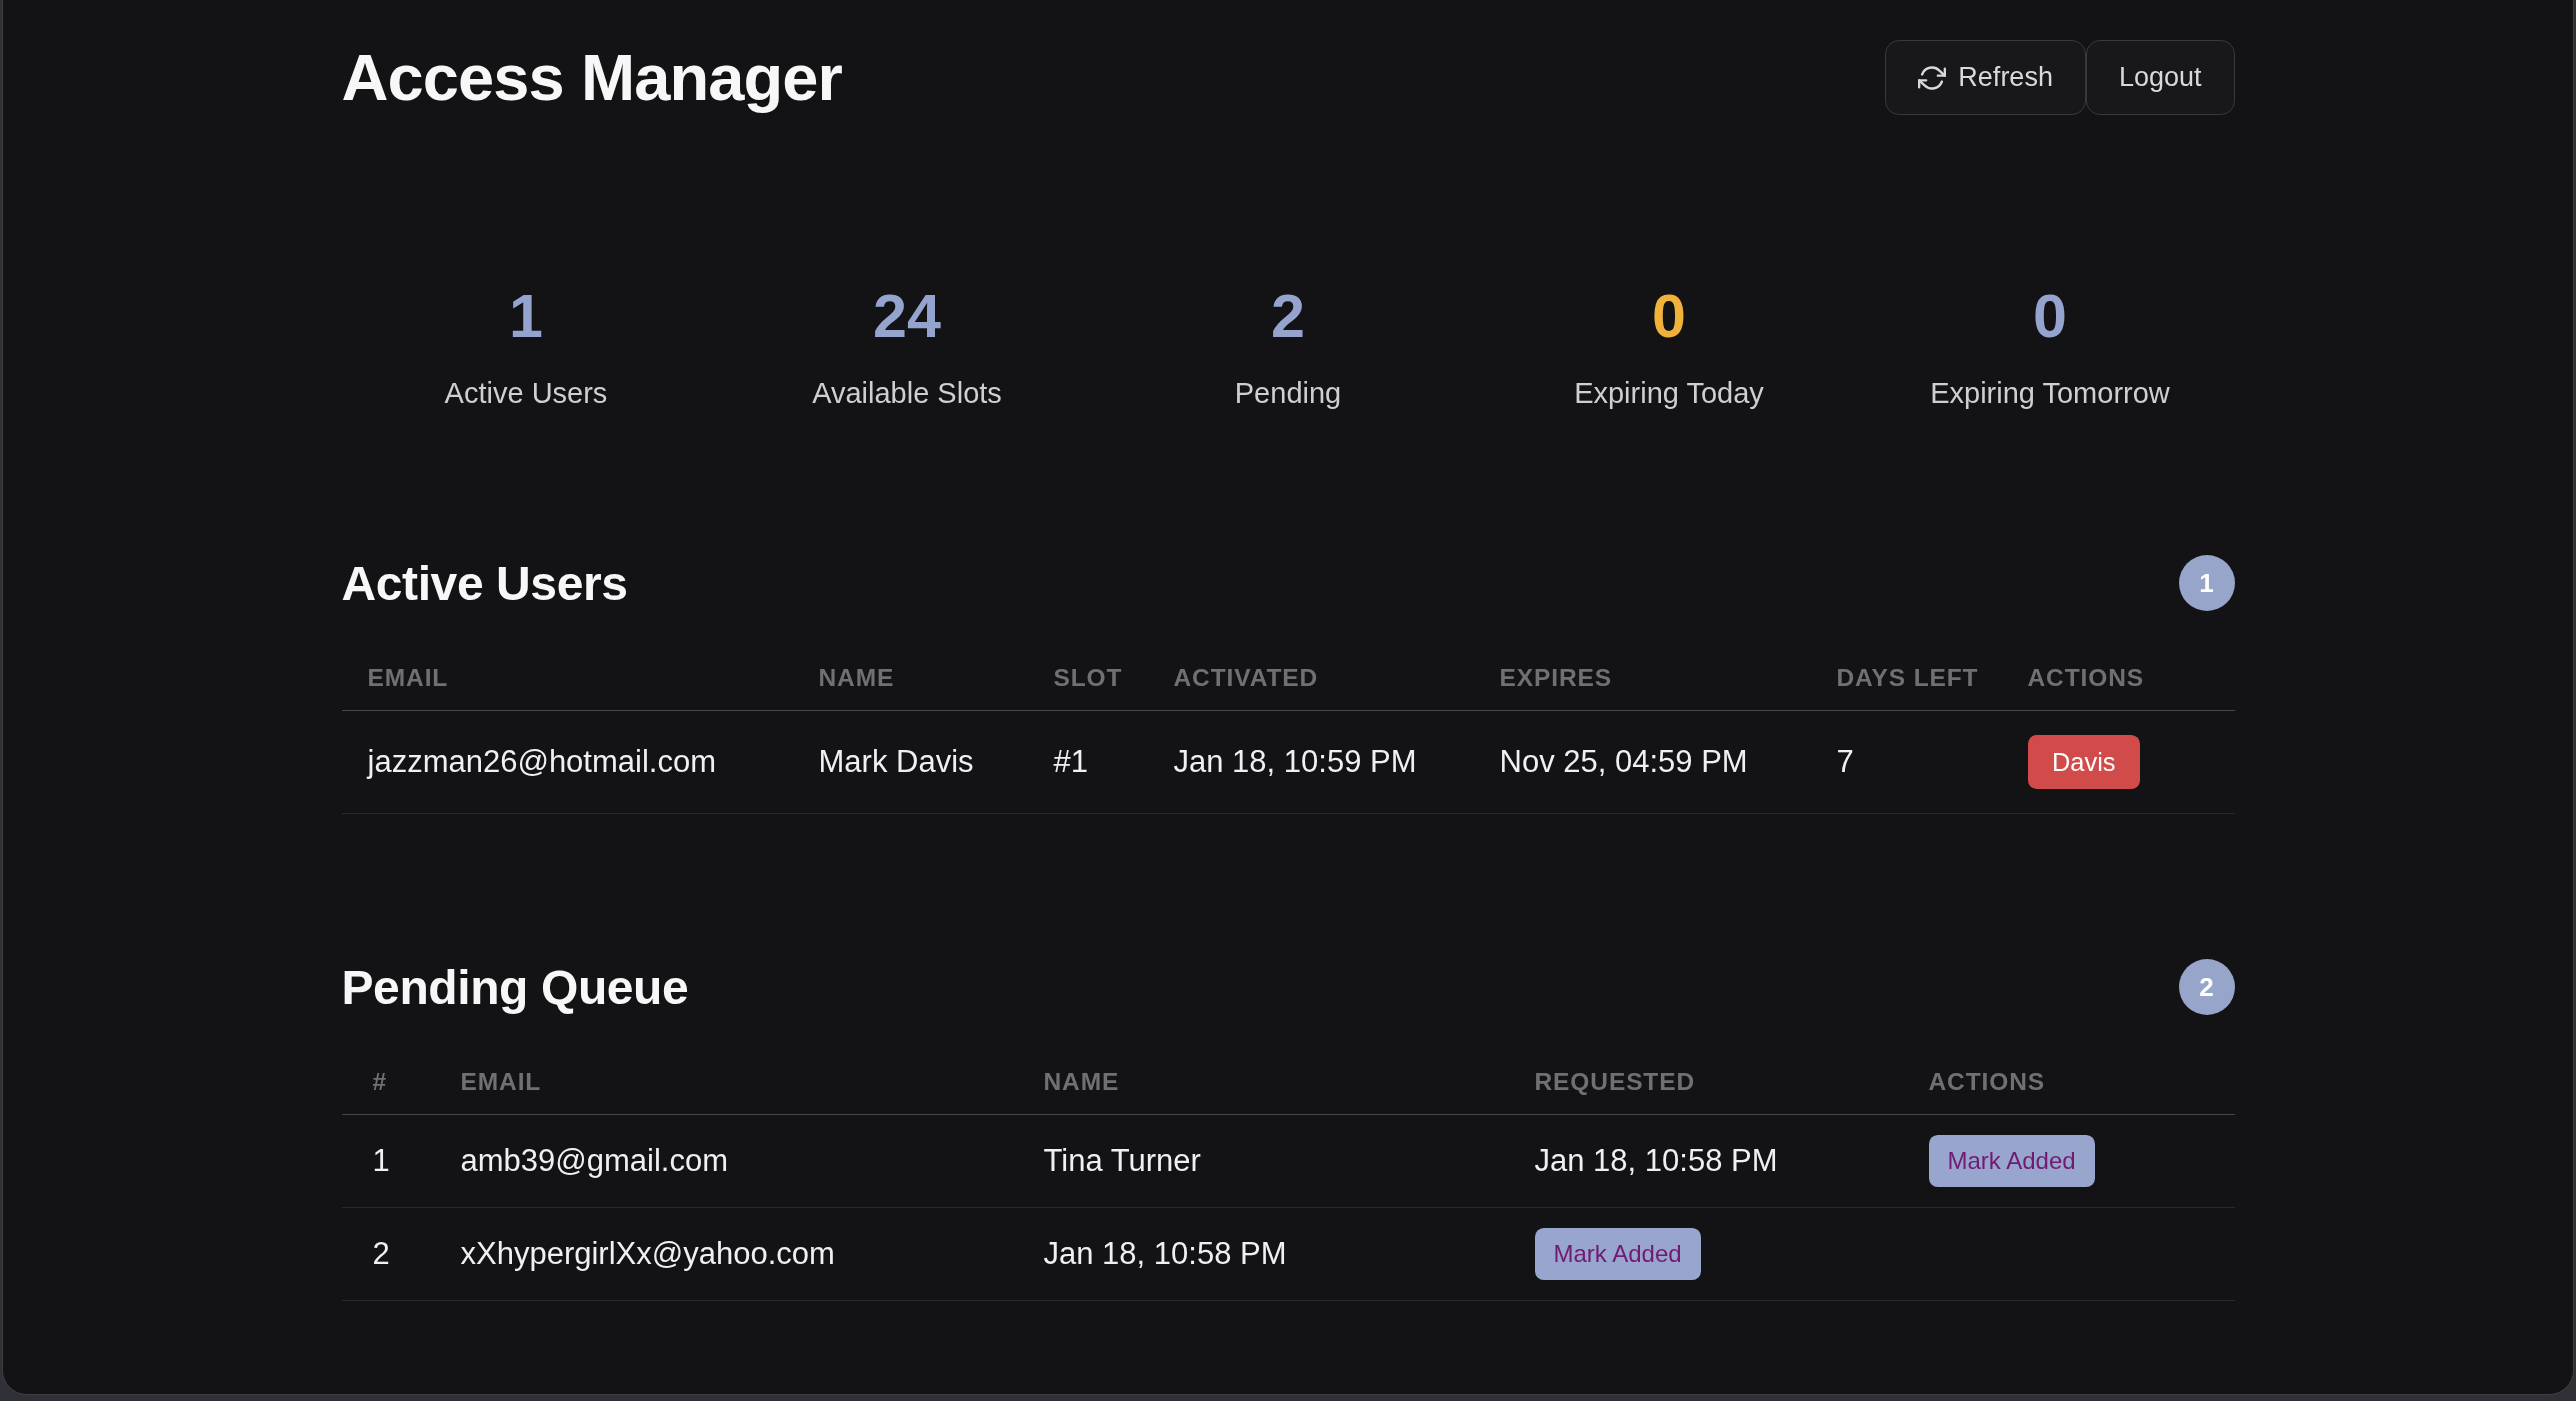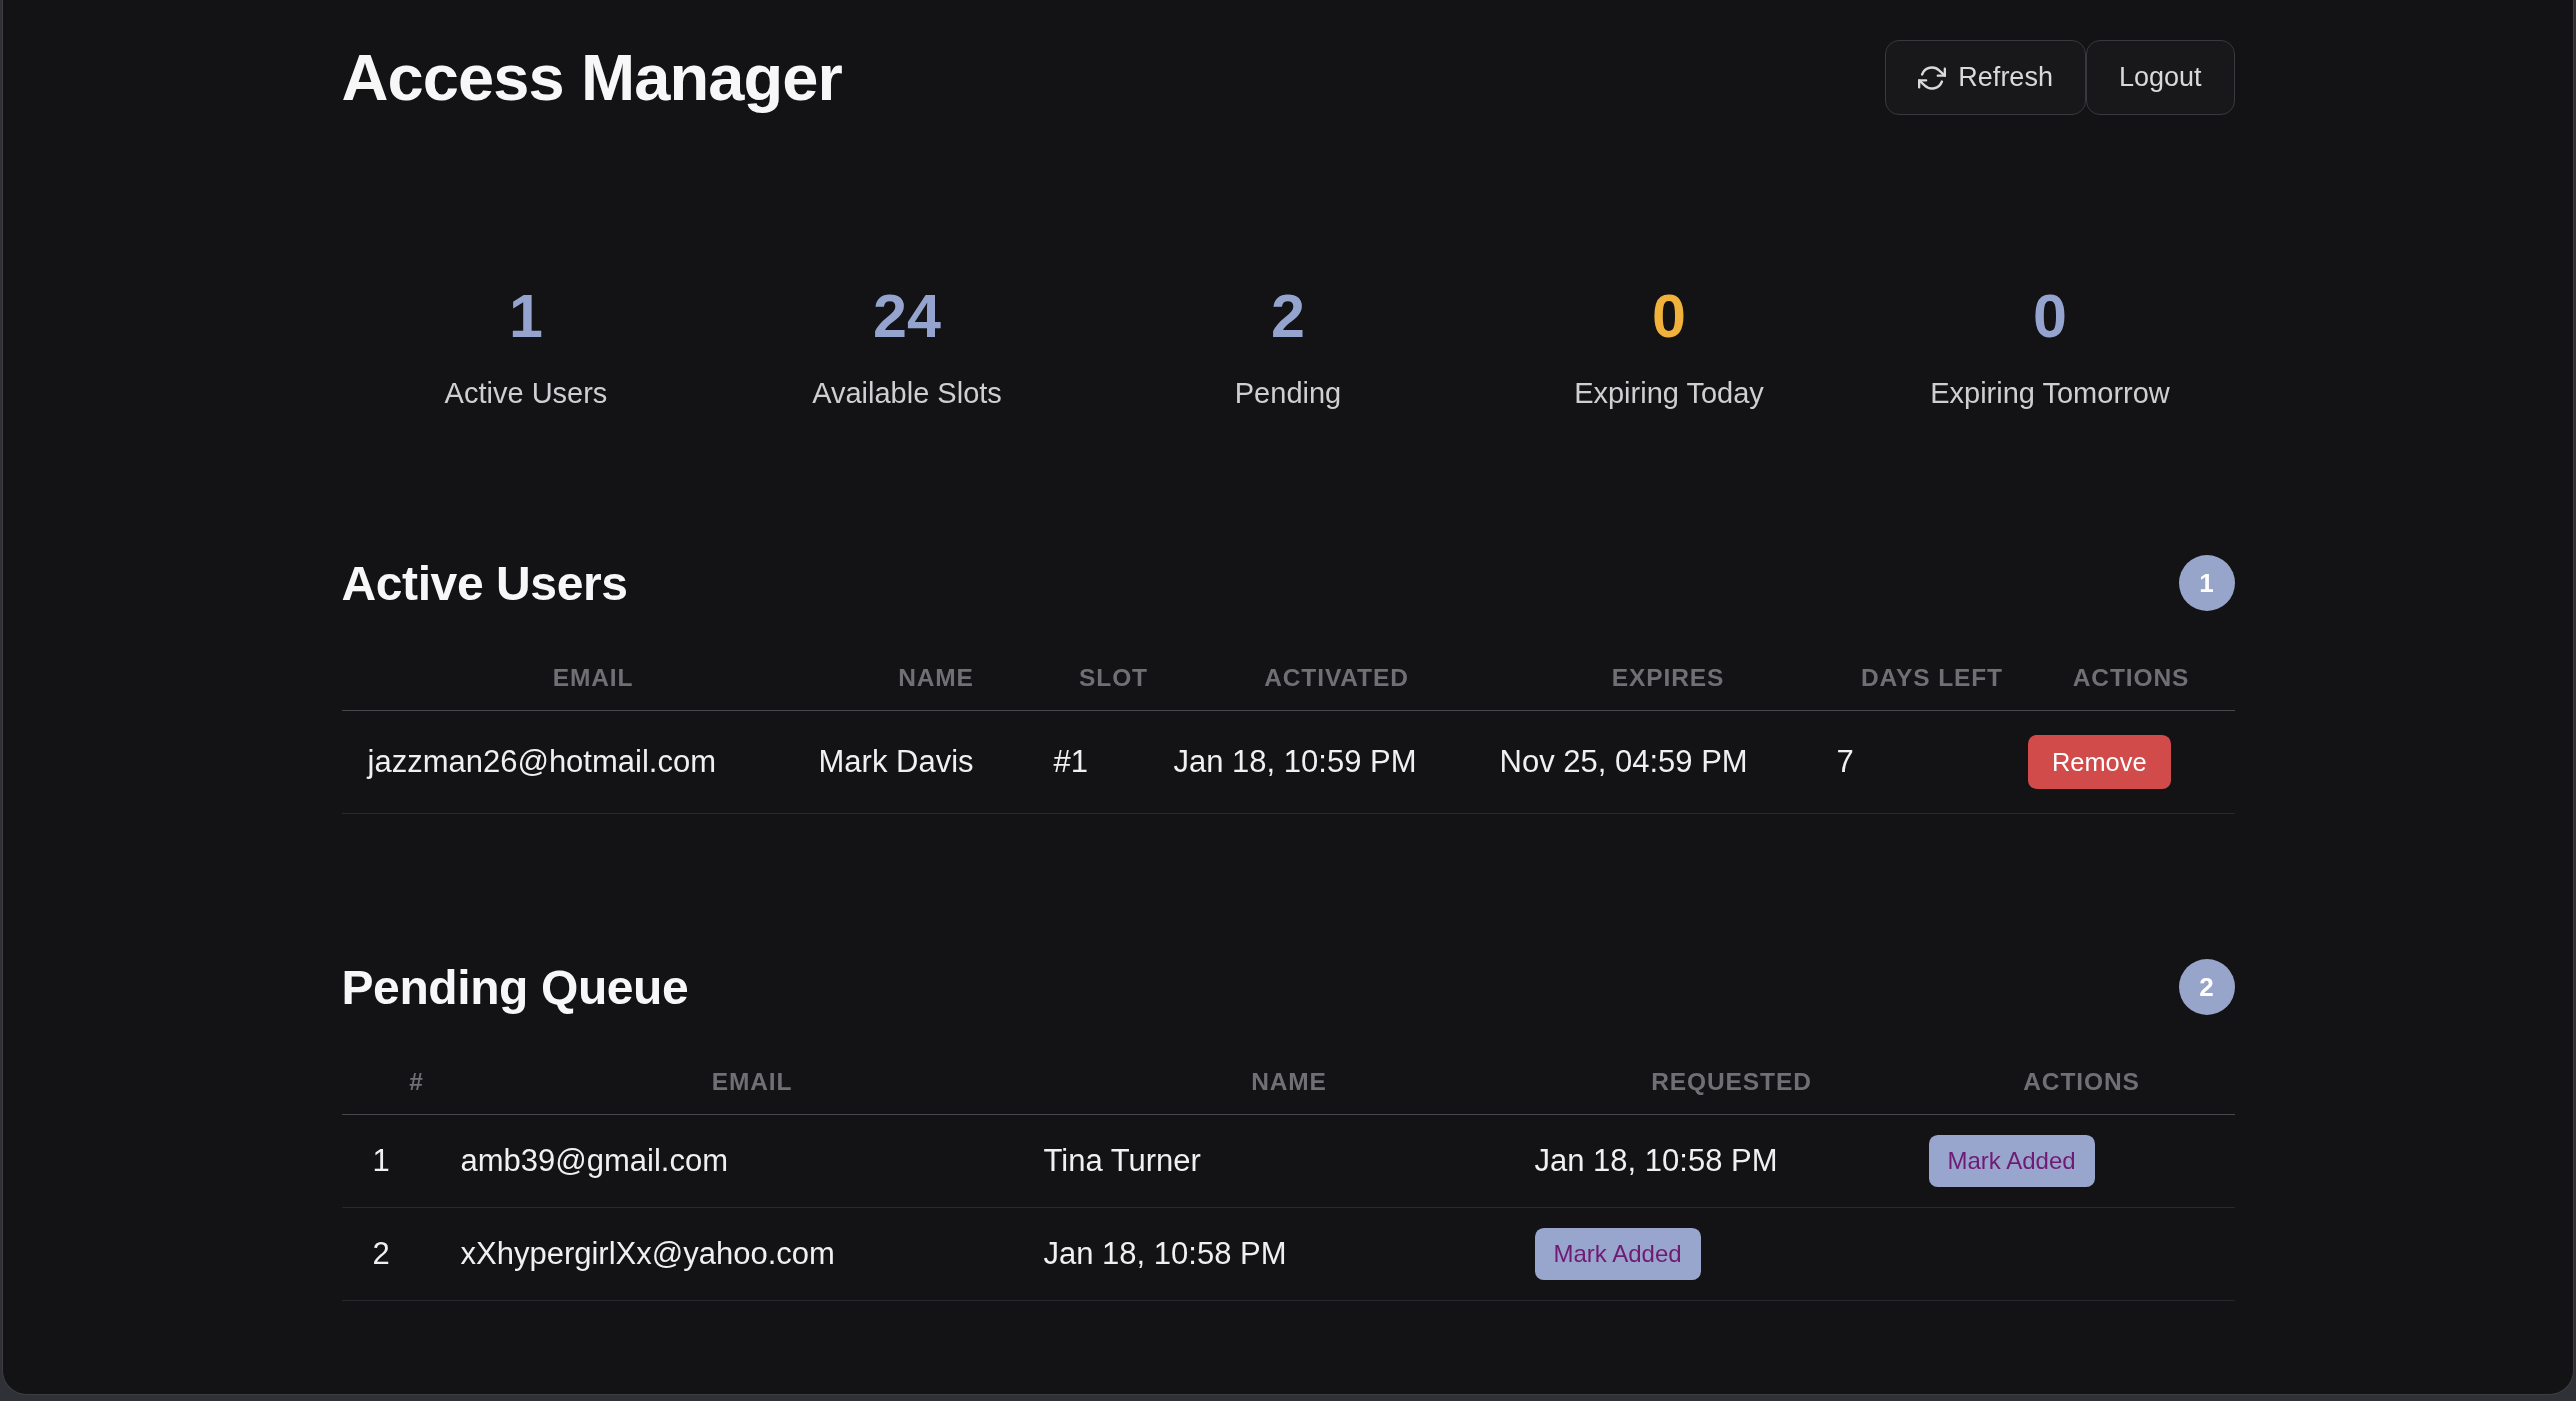--- a/index.html
+++ b/index.html
@@ -94,21 +94,20 @@
     display: flex;
     align-items: center;
     justify-content: center;
   }
   
   .grid-header, .grid-row { display: grid; align-items: center; }
   .grid-header {
     margin-top: 35px;
     height: 65px;
     border-bottom: 1.8px solid #48484c;
-    text-align: center;
   }
   .grid-header .th {
     color: #6f6f74;
     font-size: 24.5px;
     font-weight: 700;
     letter-spacing: 0.9px;
     text-transform: uppercase;
   }
   .grid-row {
     height: 103px;
@@ -213,21 +212,21 @@
           <div class="th">ACTIONS</div>
         </div>
         <div class="grid-row active-grid">
           <div class="td">jazzman26@hotmail.com</div>
           <div class="td">Mark Davis</div>
           <div class="td">#1</div>
           <div class="td">Jan 18, 10:59 PM</div>
           <div class="td">Nov 25, 04:59 PM</div>
           <div class="td">7</div>
           <div class="td">
-            <button class="btn-danger">Remove</button>
+            <button class="btn-danger">Davis</button>
           </div>
         </div>
       </div>
     </div>
 
     <div class="section">
       <div class="section-head">
         <div class="section-title">Pending Queue</div>
         <div class="count-badge">2</div>
       </div>

